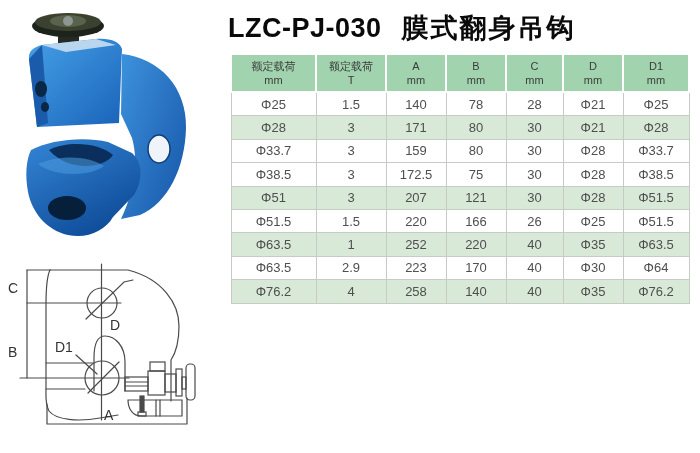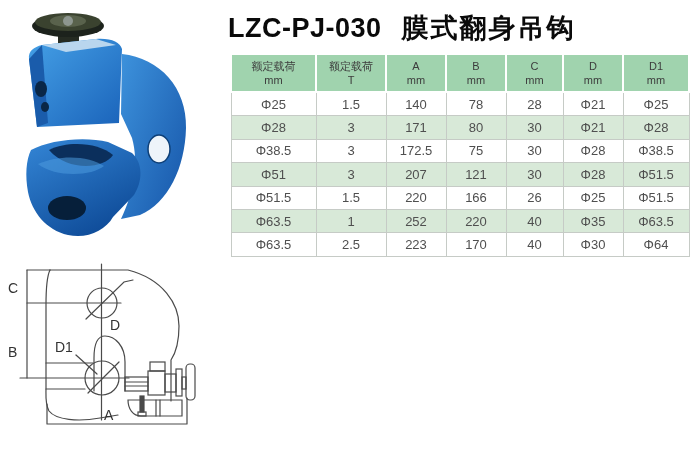--- a/index.html
+++ b/index.html
@@ -197,20 +197,29 @@
         <tr class="alt">
           <td>Φ28</td>
           <td>3</td>
           <td>171</td>
           <td>80</td>
           <td>30</td>
           <td>Φ21</td>
           <td>Φ28</td>
         </tr>
         <tr class="plain">
+          <td>Φ33.7</td>
+          <td>3</td>
+          <td>159</td>
+          <td>80</td>
+          <td>30</td>
+          <td>Φ28</td>
+          <td>Φ33.7</td>
+        </tr>
+        <tr class="plain">
           <td>Φ38.5</td>
           <td>3</td>
           <td>172.5</td>
           <td>75</td>
           <td>30</td>
           <td>Φ28</td>
           <td>Φ38.5</td>
         </tr>
         <tr class="alt">
           <td>Φ51</td>
@@ -234,23 +243,32 @@
           <td>Φ63.5</td>
           <td>1</td>
           <td>252</td>
           <td>220</td>
           <td>40</td>
           <td>Φ35</td>
           <td>Φ63.5</td>
         </tr>
         <tr class="plain">
           <td>Φ63.5</td>
-          <td>2.5</td>
+          <td>2.9</td>
           <td>223</td>
           <td>170</td>
           <td>40</td>
           <td>Φ30</td>
           <td>Φ64</td>
         </tr>
+        <tr class="alt">
+          <td>Φ76.2</td>
+          <td>4</td>
+          <td>258</td>
+          <td>140</td>
+          <td>40</td>
+          <td>Φ35</td>
+          <td>Φ76.2</td>
+        </tr>
       </tbody>
   </table>
 
 </div>
 
 </body></html>

